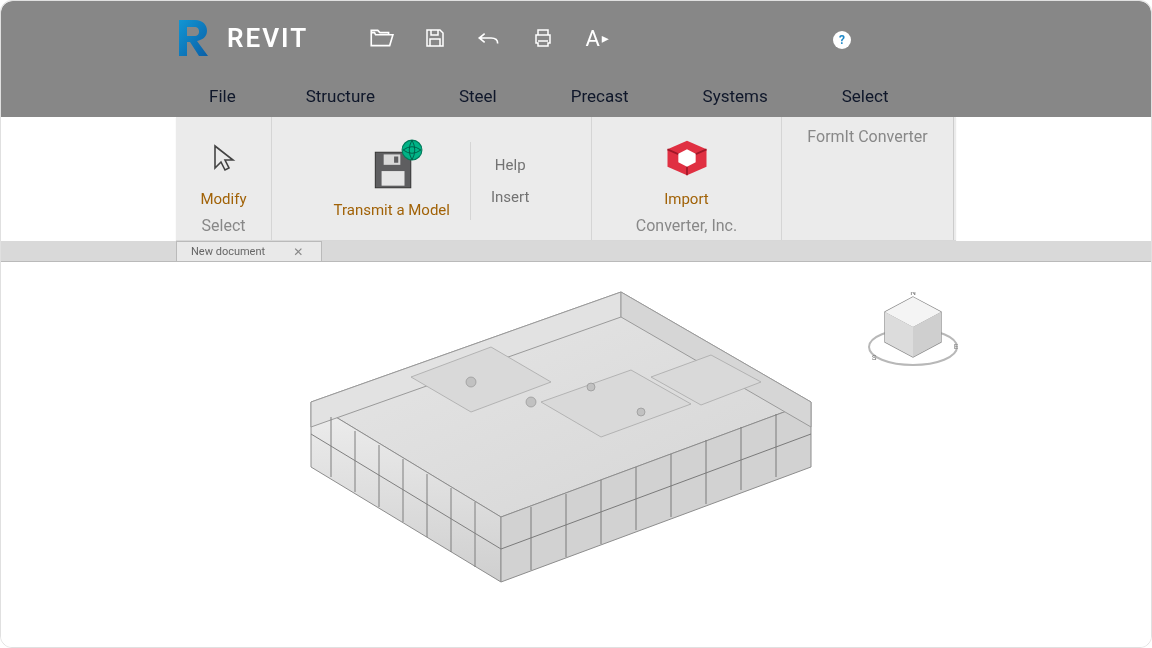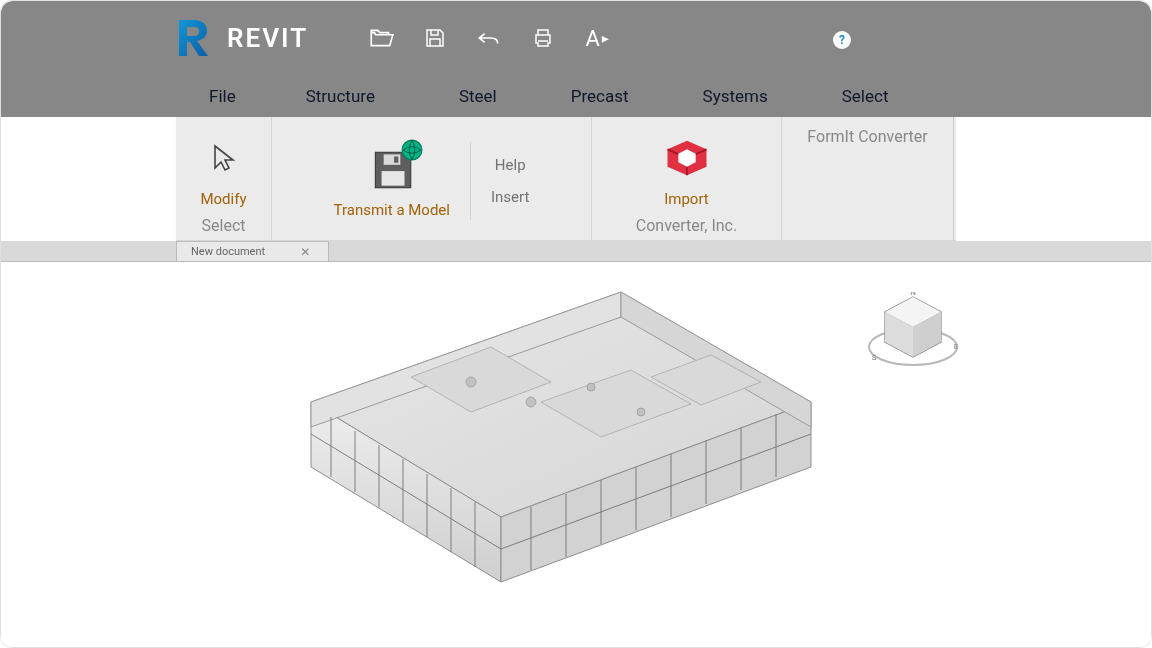--- a/index.html
+++ b/index.html
@@ -27,21 +27,21 @@
     .ribbon-group { display: flex; flex-direction: column; align-items: center; justify-content: space-between; border-right: 1px solid #d5d5d5; padding: 8px 0 4px 0; }
     .rg-body { display: flex; gap: 20px; align-items: center; flex: 1; justify-content: center; width: 100%; }
     .rg-item { display: flex; flex-direction: column; align-items: center; gap: 6px; cursor: pointer; }
     .rg-icon { height: 52px; display: flex; align-items: center; justify-content: center; }
     .rg-label { color: #a16207; font-size: 15px; }
     .rg-caption { font-size: 16px; color: #888; padding: 2px 0 1px; width: 100%; text-align: center; }
     .rg-textcol { display: flex; flex-direction: column; gap: 14px; align-items: center; justify-content: center; }
     .rg-textlink { color: #737373; font-size: 15px; cursor: pointer; }
 
     .tabstrip { height: 21px; background: #d9d9d9; display: flex; align-items: flex-end; padding-left: 175px; border-bottom: 1px solid #bababa; }
-    .doc-tab { height: 20px; background: #e9e9e9; border: 1px solid #bababa; border-bottom: none; display: flex; align-items: center; padding: 0 18px 0 14px; font-size: 11px; color: #666; gap: 35px; cursor: pointer; margin-top: 24px; }
+    .doc-tab { height: 20px; background: #e9e9e9; border: 1px solid #bababa; border-bottom: none; display: flex; align-items: center; padding: 0 18px 0 14px; font-size: 11px; color: #666; gap: 28px; cursor: pointer; margin-top: 24px; }
     .doc-tab .x { color: #888; font-size: 12px; cursor: pointer; }
 
     .canvas { position: relative; height: calc(648px - 74px - 42px - 124px - 21px); background: #fff; }
     .model { position: absolute; left: 290px; top: 20px; width: 530px; height: 320px; }
     .viewcube { position: absolute; right: 190px; top: 30px; width: 95px; height: 80px; }
   </style>
 </head>
 <body>
 
 <div class="titlebar">

